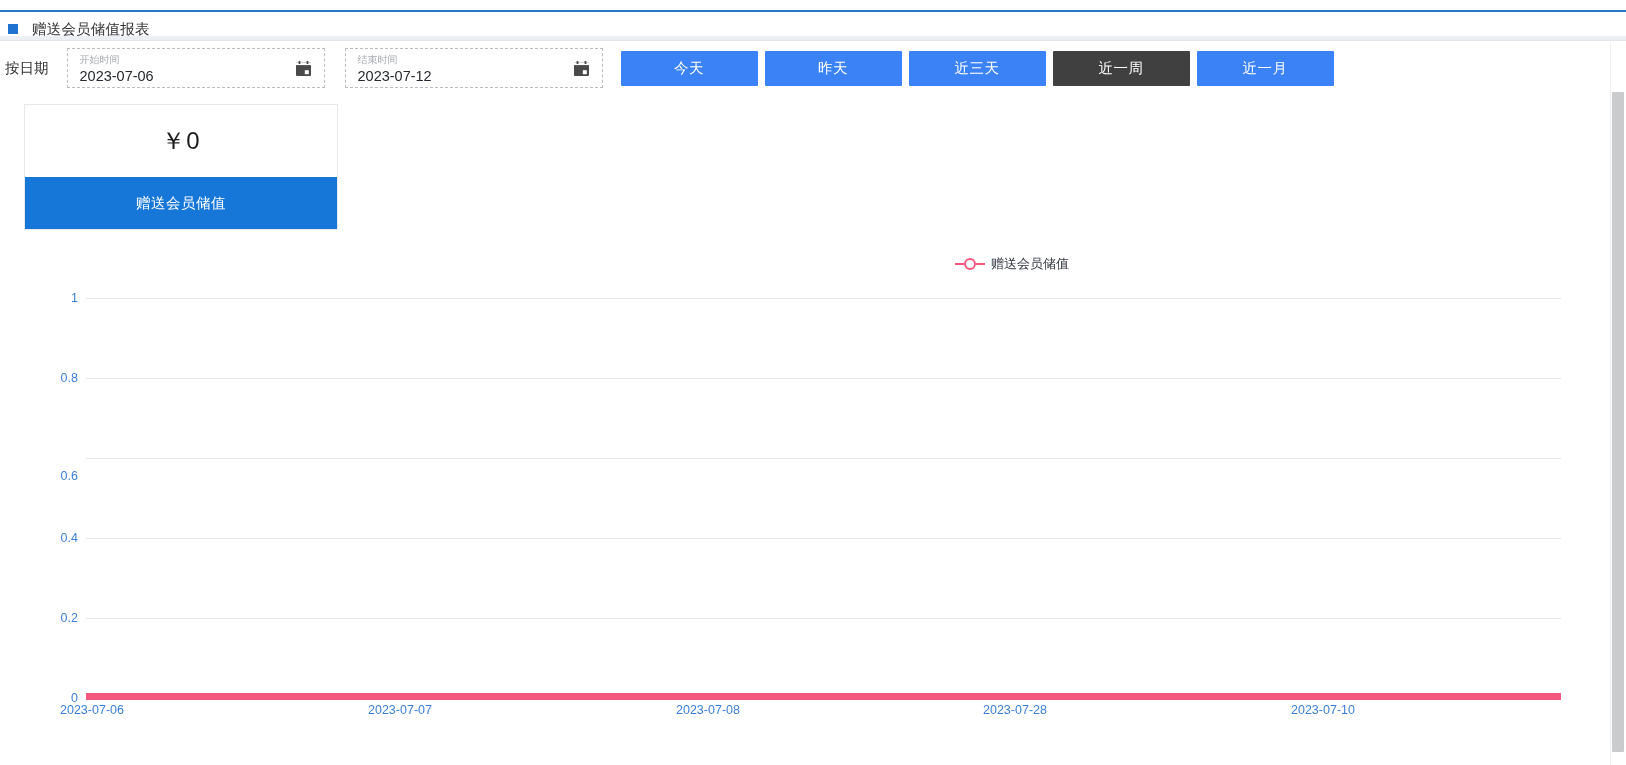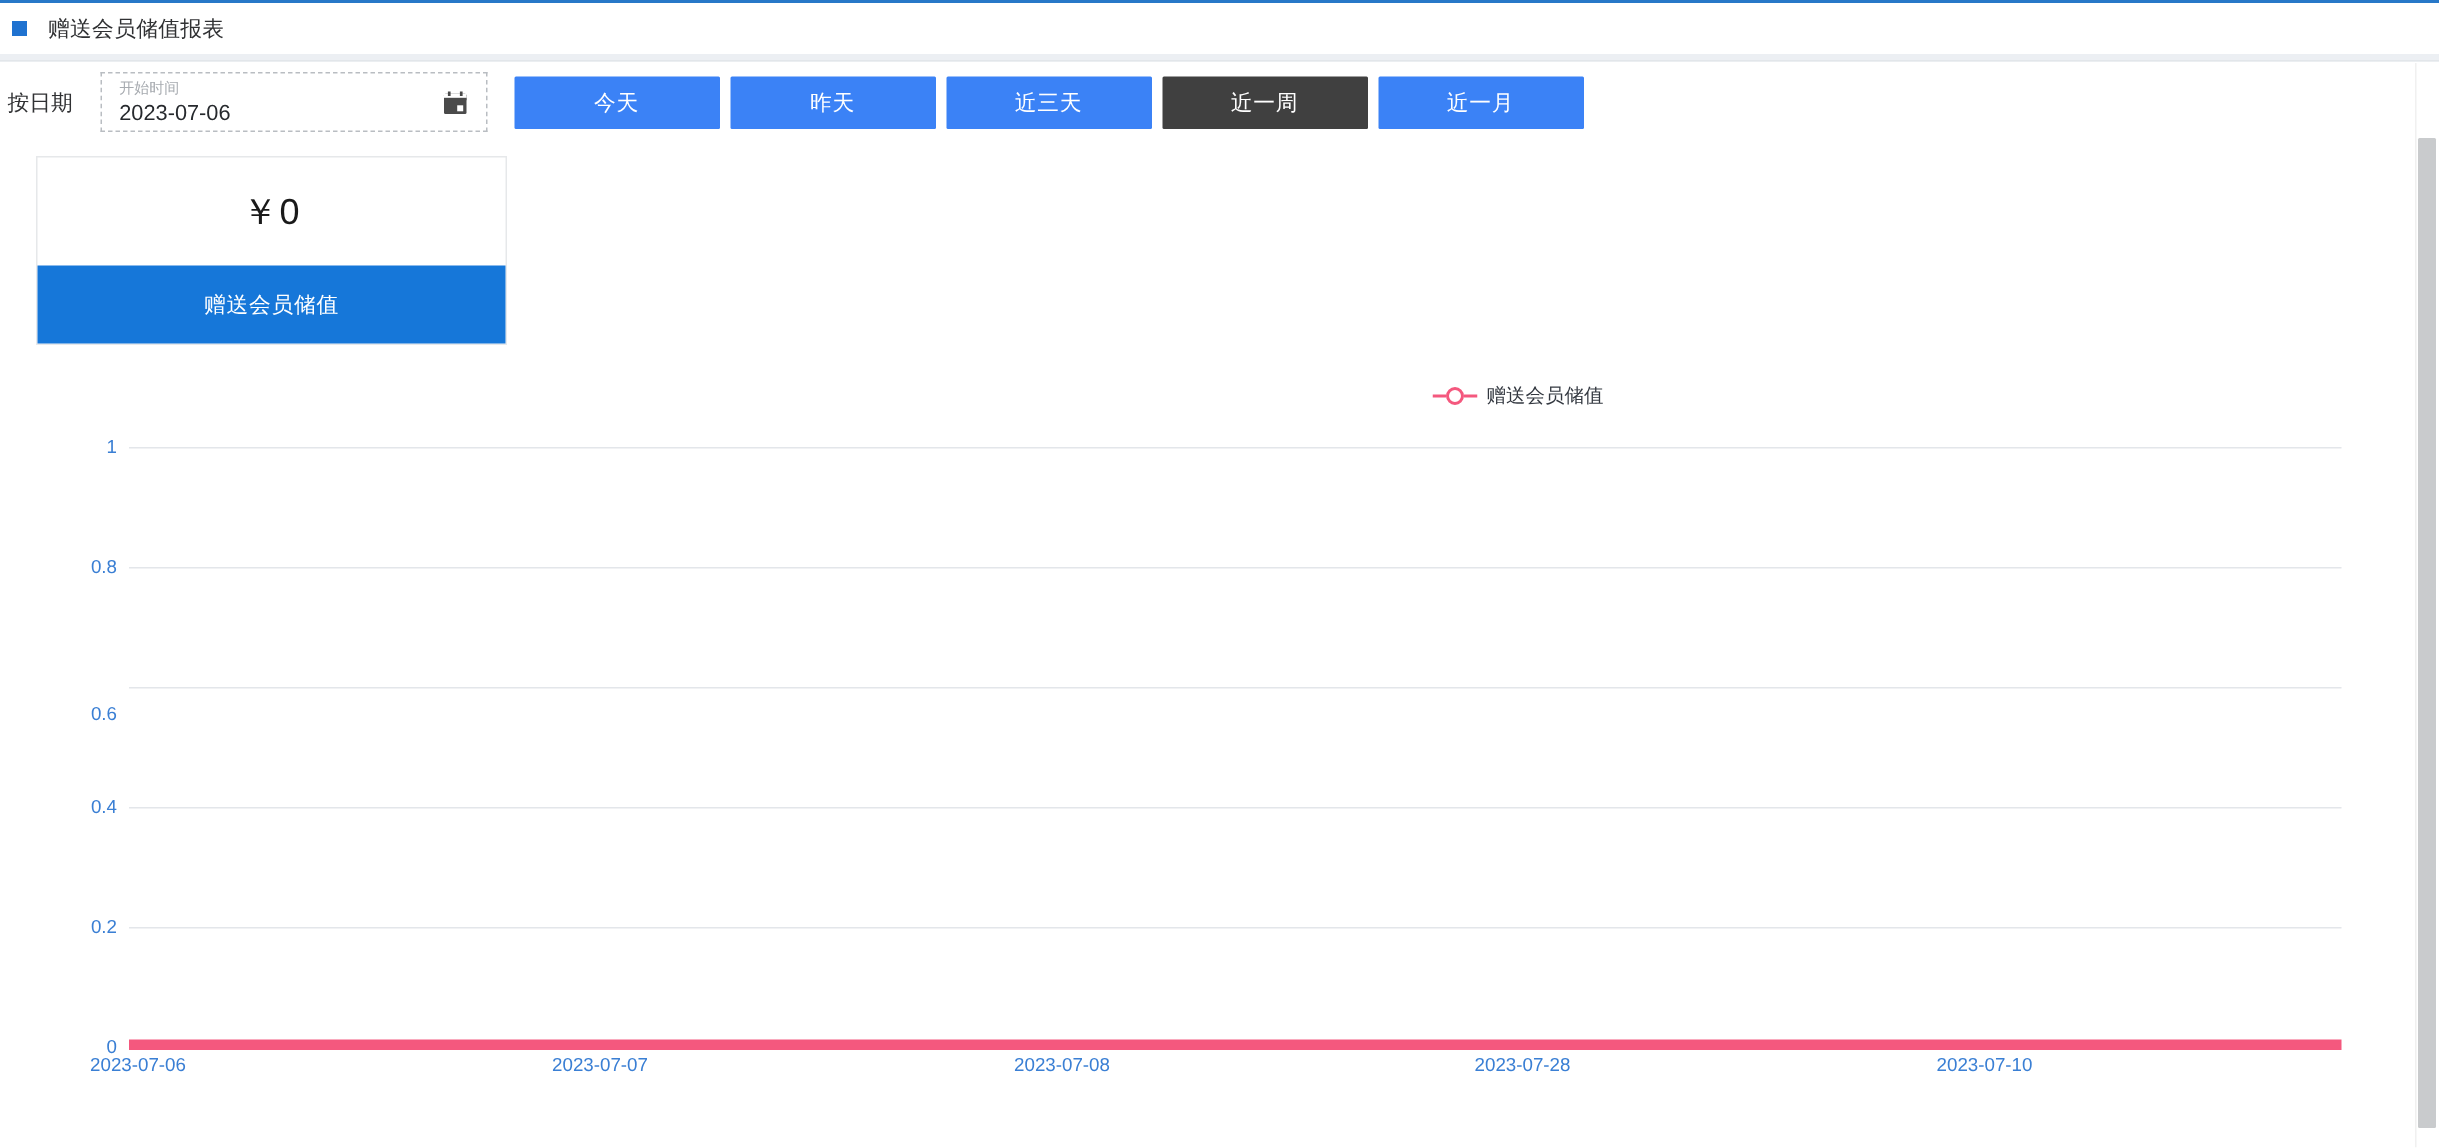--- a/index.html
+++ b/index.html
@@ -10,21 +10,21 @@
     overflow: hidden;
   }
   .app {
     position: relative;
     width: 1626px; height: 765px;
     background: #ffffff;
   }
 
   
   .titlebar {
-    position: absolute; left: 0; top: 0;
+    position: absolute; left: 0; top: 10px;
     width: 1626px; height: 36px;
     background: #ffffff;
     border-top: 2px solid #2878c8;
     display: flex; align-items: center;
     padding-left: 8px;
   }
   .title-bullet {
     width: 10px; height: 10px;
     background: #1f72d0;
     display: inline-block;
@@ -197,20 +197,34 @@
           <rect x="1" y="2.5" width="15" height="13.5" rx="1" fill="#4a4a4a"></rect>
           <rect x="1" y="2.5" width="15" height="3" fill="#ffffff"></rect>
           <rect x="1" y="5.2" width="15" height="1.6" fill="#4a4a4a"></rect>
           <rect x="3.6" y="1" width="1.8" height="3" fill="#4a4a4a"></rect>
           <rect x="11.6" y="1" width="1.8" height="3" fill="#4a4a4a"></rect>
           <rect x="9.8" y="10.2" width="4" height="4" fill="#ffffff"></rect>
         </svg>
       </span>
     </div>
 
+    <div class="date-field" style="margin-left:12px;">
+      <span class="date-ph">结束时间</span>
+      <span class="date-val">2023-07-12</span>
+      <span class="cal-icon">
+        <svg width="17" height="17" viewBox="0 0 17 17">
+          <rect x="1" y="2.5" width="15" height="13.5" rx="1" fill="#4a4a4a"></rect>
+          <rect x="1" y="2.5" width="15" height="3" fill="#ffffff"></rect>
+          <rect x="1" y="5.2" width="15" height="1.6" fill="#4a4a4a"></rect>
+          <rect x="3.6" y="1" width="1.8" height="3" fill="#4a4a4a"></rect>
+          <rect x="11.6" y="1" width="1.8" height="3" fill="#4a4a4a"></rect>
+          <rect x="9.8" y="10.2" width="4" height="4" fill="#ffffff"></rect>
+        </svg>
+      </span>
+    </div>
 
     <div class="range-btns">
       <button class="range-btn">今天</button>
       <button class="range-btn">昨天</button>
       <button class="range-btn">近三天</button>
       <button class="range-btn active">近一周</button>
       <button class="range-btn">近一月</button>
     </div>
   </div>
 

